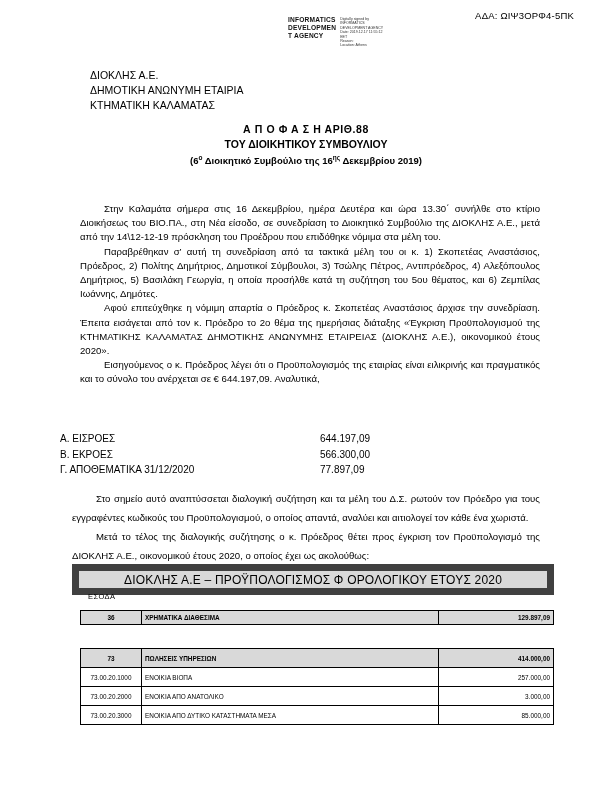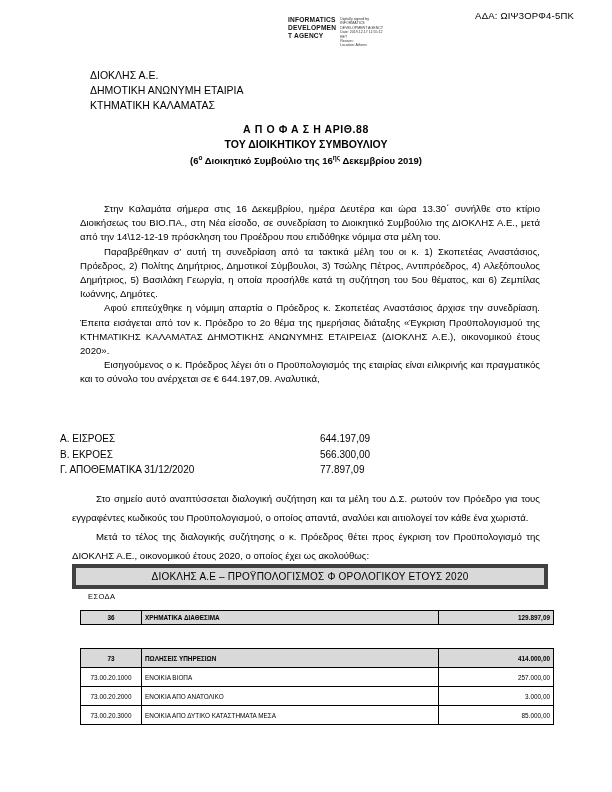--- a/index.html
+++ b/index.html
@@ -132,27 +132,27 @@
   }
   .body-text2 p { margin: 0; text-indent: 24px; }
 
   
   .banner {
     position: absolute;
     top: 564px;
     left: 72px;
     width: 468px;
     height: 17px;
-    border: 4px solid #404040;
+    border: 7px solid #404040;
     background: #d9d9d9;
     display: flex;
     align-items: center;
     justify-content: center;
     font-family: "Liberation Sans", sans-serif;
-    font-size: 10px;
+    font-size: 12px;
     letter-spacing: .2px;
   }
 
   
   .esoda-label {
     position: absolute;
     top: 592px;
     left: 88px;
     font-family: "Liberation Sans", sans-serif;
     font-size: 7.5px;

